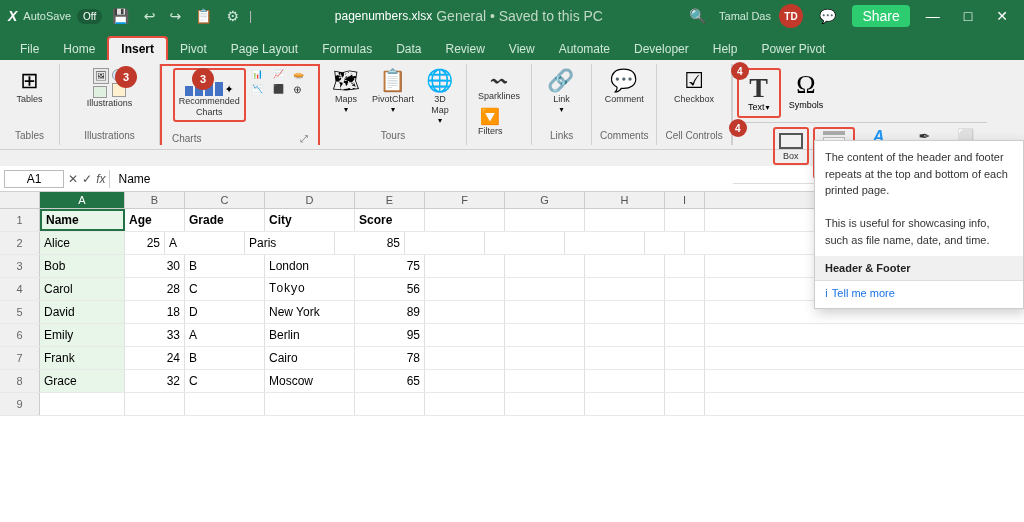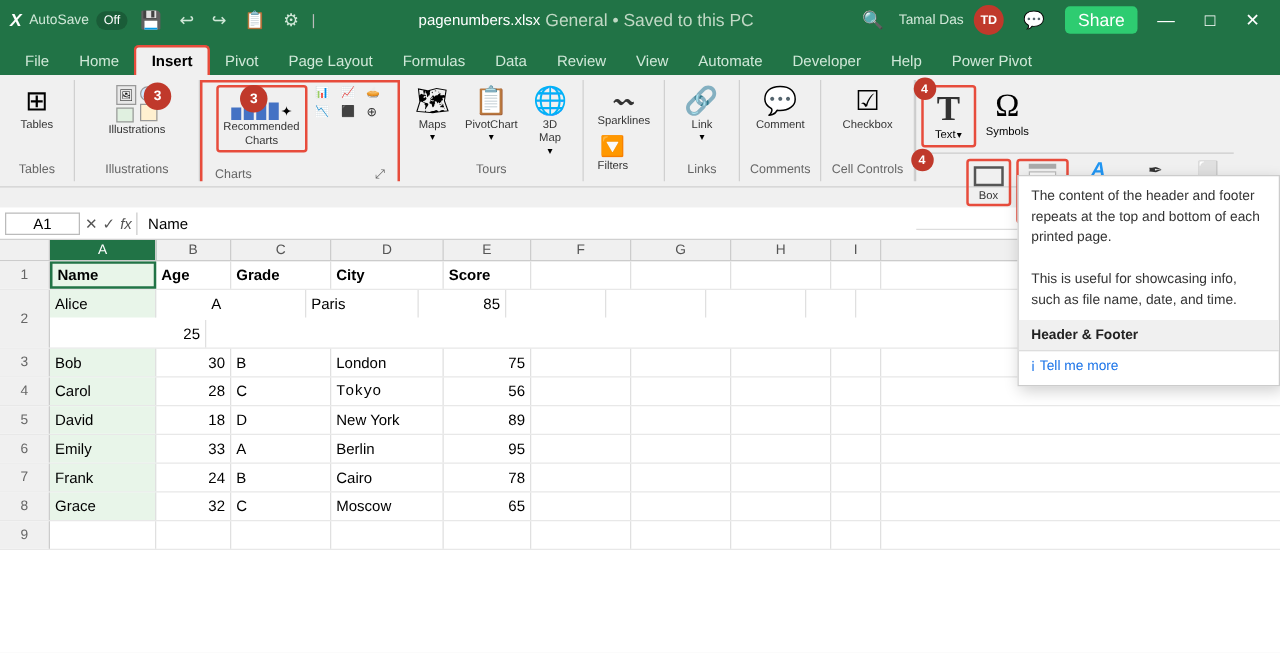--- a/index.html
+++ b/index.html
@@ -502,21 +502,21 @@
       <div class="cell header-cell" style="width:70px;">Score</div>
       <div class="cell" style="width:80px;"></div>
       <div class="cell" style="width:80px;"></div>
       <div class="cell" style="width:80px;"></div>
       <div class="cell" style="width:40px;"></div>
     </div>
 
     <div class="data-row">
       <div class="row-num">2</div>
       <div class="cell selected-col" style="width:85px;">Alice</div>
-      <div class="cell" style="width:40px; text-align:right; justify-content:flex-end;margin-top:24px;">25</div>
+      <div class="cell" style="width:40px; text-align:right; justify-content:flex-end;">25</div>
       <div class="cell" style="width:80px;">A</div>
       <div class="cell" style="width:90px;">Paris</div>
       <div class="cell" style="width:70px; justify-content:flex-end;">85</div>
       <div class="cell" style="width:80px;"></div>
       <div class="cell" style="width:80px;"></div>
       <div class="cell" style="width:80px;"></div>
       <div class="cell" style="width:40px;"></div>
     </div>
 
     <div class="data-row">

